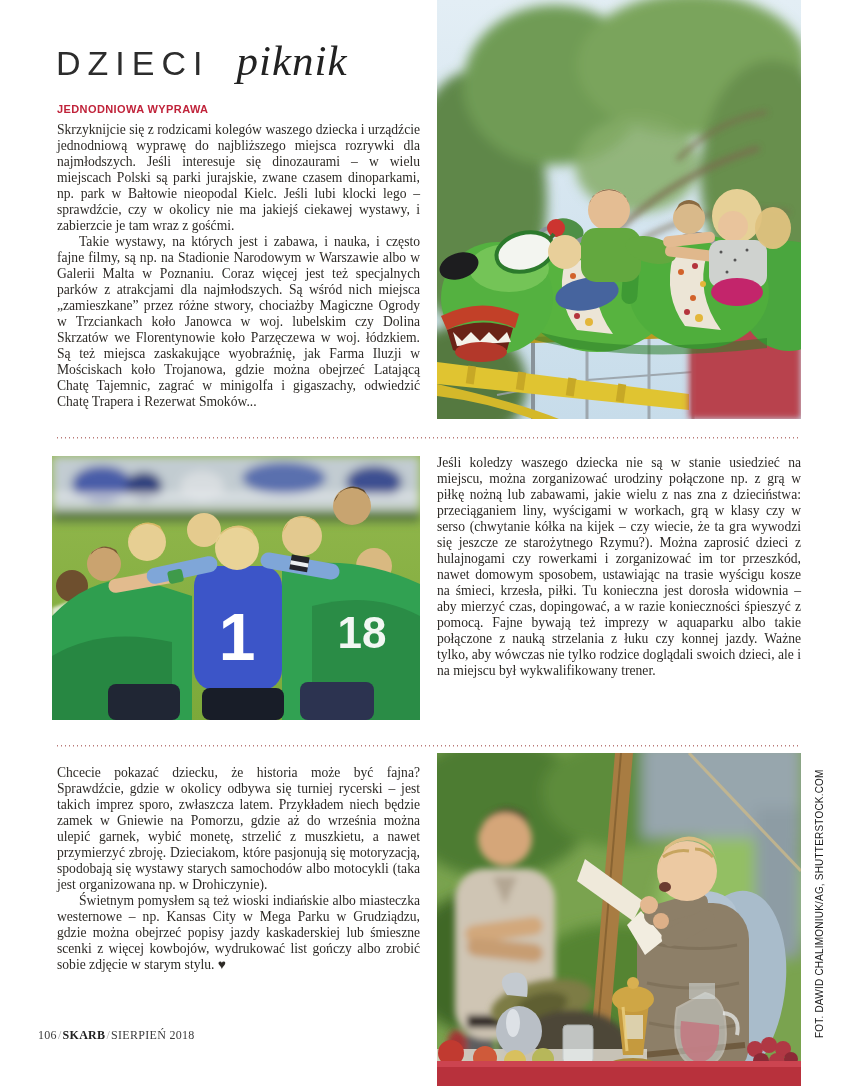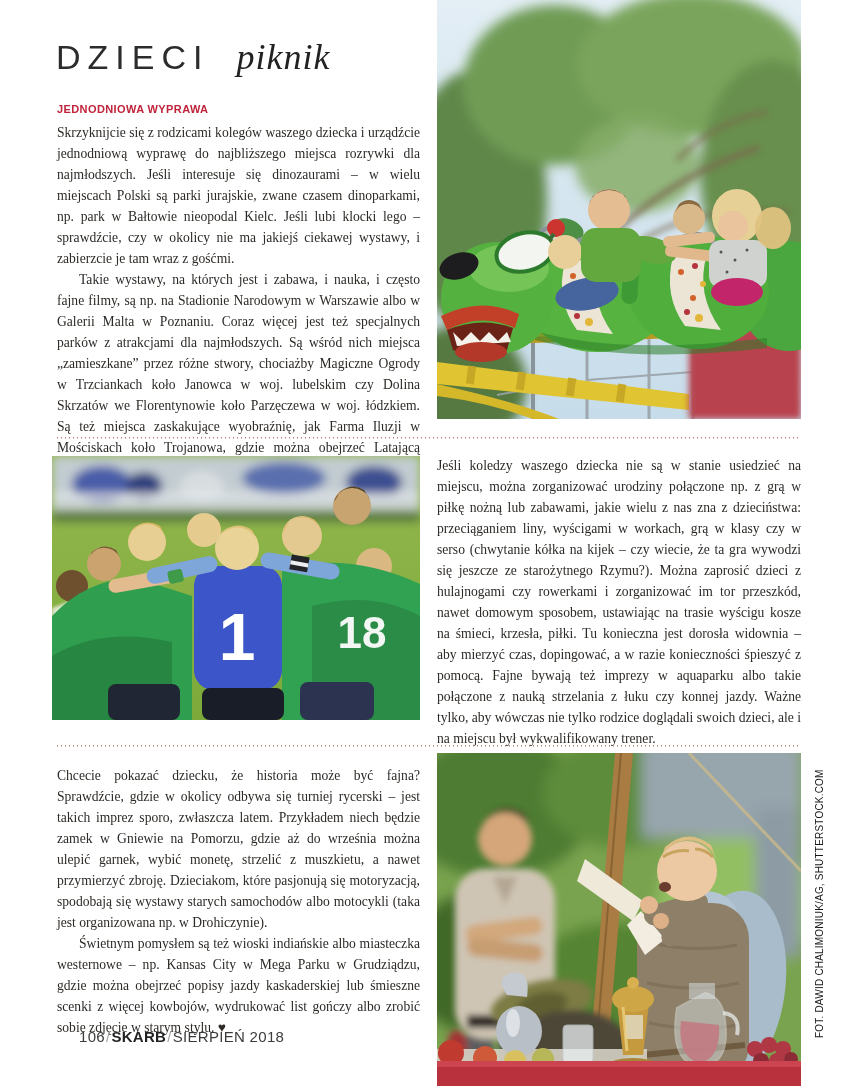--- a/index.html
+++ b/index.html
@@ -5,45 +5,45 @@
   html,body{margin:0;padding:0;background:#ffffff;}
   body{width:867px;height:1086px;position:relative;overflow:hidden;
        font-family:"Liberation Serif",serif;color:#2d2a26;}
   .abs{position:absolute;}
 
   
   .kicker{left:56px;top:36px;display:flex;align-items:baseline;gap:27px;}
   .kicker-main{font-family:"Liberation Sans",sans-serif;font-weight:300;
       font-size:34px;letter-spacing:7px;color:#2c2c2c;}
   .kicker-sub{font-family:"Liberation Serif",serif;font-style:italic;
-      font-size:36px;color:#222;letter-spacing:1px;}
+      font-size:43px;color:#222;letter-spacing:1px;}
 
   
   .sec-head{font-family:"Liberation Sans",sans-serif;font-weight:bold;
       font-size:11px;letter-spacing:.4px;color:#c0233a;margin:0 0 7px 0;}
 
   
   .col{width:363px;}
-  .body-copy{font-size:13.6px;line-height:21px;text-align:justify;
+  .body-copy{font-size:13.6px;line-height:16px;text-align:justify;
       color:#2d2a26;}
   .body-copy p{margin:0;}
   .body-copy p.indent{text-indent:22px;}
 
   
   .dotline{height:2px;background-image:repeating-linear-gradient(to right,
       #b97a78 0 1.5px, transparent 1.5px 4px);background-size:100% 1.5px;
       background-repeat:no-repeat;background-position:0 0;}
 
   
   .photo{overflow:hidden;background:#dfe7ea;}
   .photo svg{display:block;}
 
   
-  .footer{left:38px;top:1028px;font-family:Liberation Sans, sans-serif;
-      font-size:15px;color:#3b3b3b;letter-spacing:.3px;margin-left:41px;}
+  .footer{left:38px;top:1028px;font-family:Liberation Serif, serif;
+      font-size:12px;color:#3b3b3b;letter-spacing:.3px;}
   .footer b{font-weight:bold;color:#222;}
   .footer .sep{color:#a6a6a6;padding:0 1px;}
 
   
   .credit{left:671px;top:881px;width:300px;height:14px;
       transform:rotate(-90deg);font-family:"Liberation Sans",sans-serif;
       font-size:10px;letter-spacing:.2px;color:#191919;white-space:nowrap;
       text-align:left;}
 </style>
 </head>

